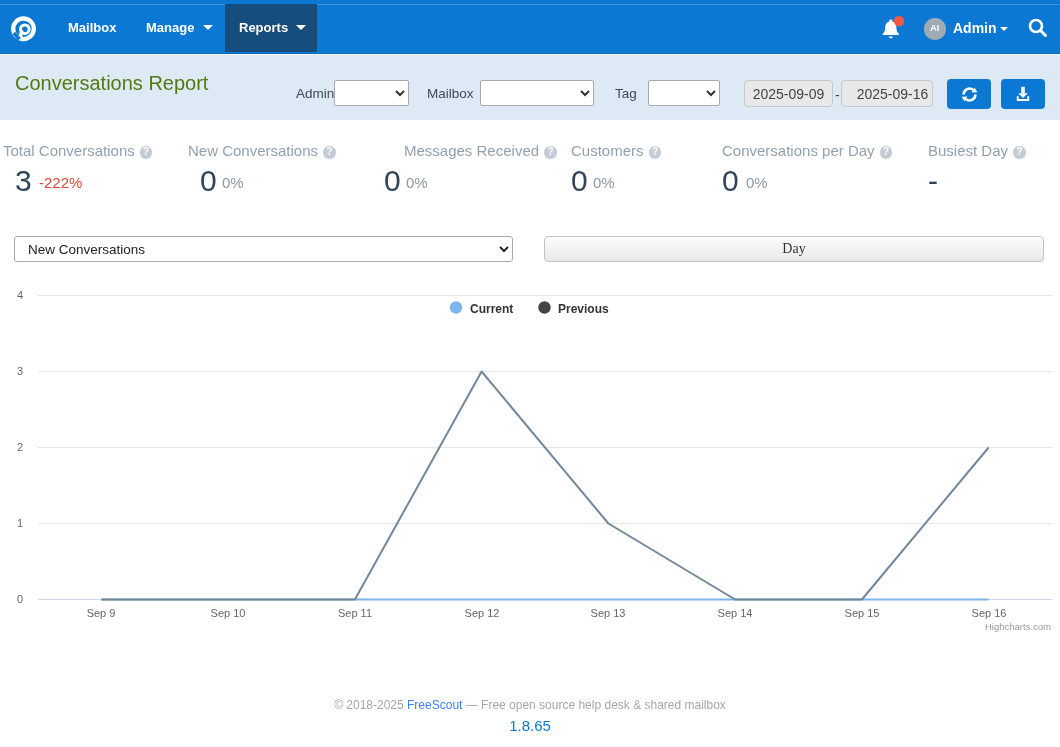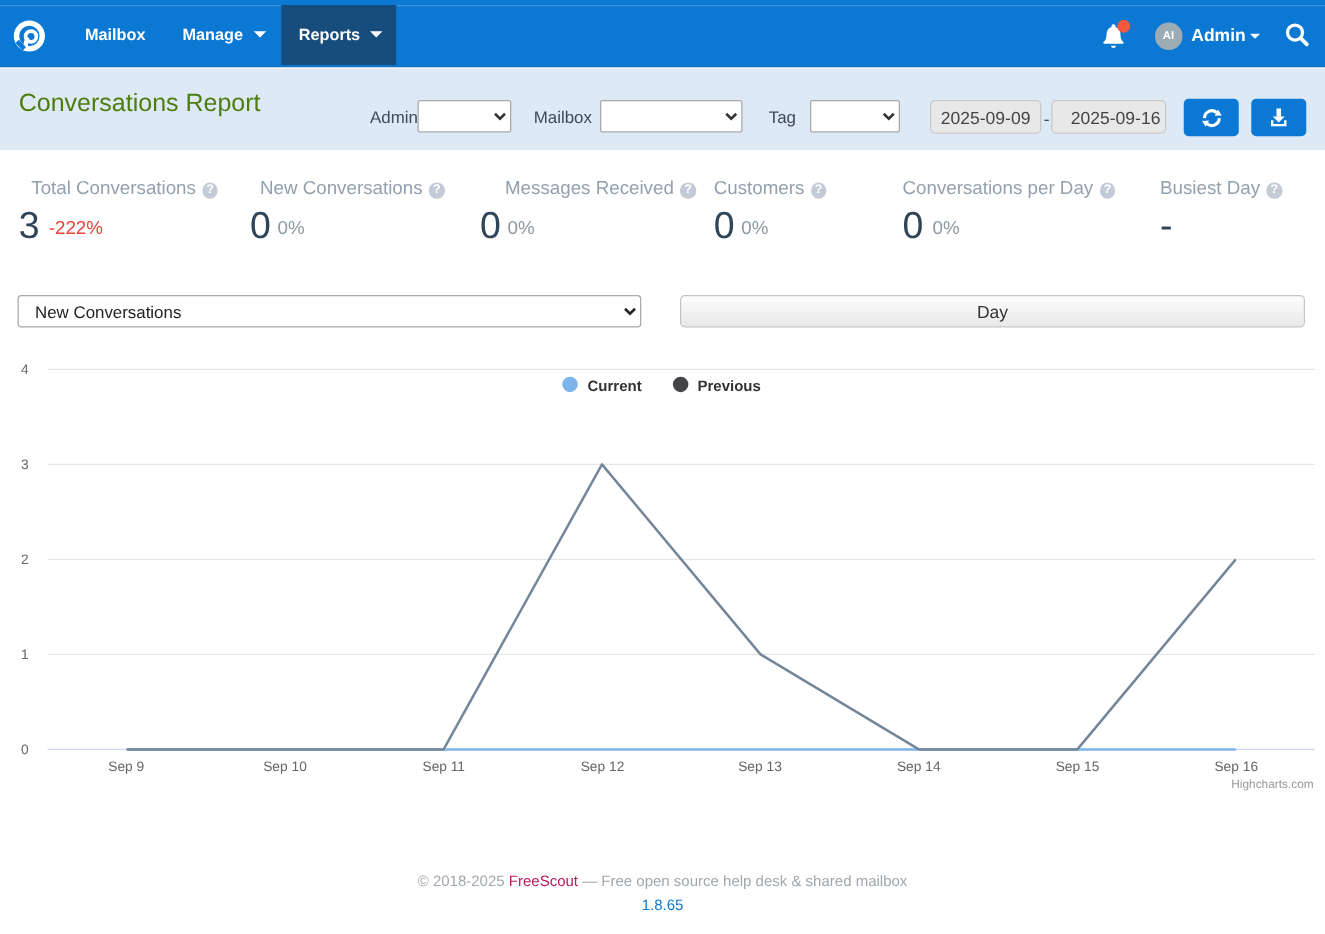--- a/index.html
+++ b/index.html
@@ -24,26 +24,26 @@
 
 
 .statlabel { font-size:15px; color:#93a1af; top:142px; white-space:nowrap; }
 .qmark { display:inline-block; width:12.5px; height:12.5px; border-radius:50%; background:#c3ccd6; color:#fff; font-size:10px; font-weight:700; text-align:center; line-height:12.5px; vertical-align:1px; margin-left:1px; }
 .statnum { font-size:30px; color:#31455a; top:164px; }
 .statpct { font-size:15px; color:#8d99a3; top:174px; }
 .red { color:#e3453a; }
 
 
 #metric-select { left:14px; top:236px; width:499px; height:26px; font-size:13.5px; color:#222; background:#fff; border:1px solid #a9a9a9; border-radius:3px; padding-left:9px; font-family:"Liberation Sans", sans-serif; }
-#daybtn { left:544px; top:236px; width:500px; height:26px; background:linear-gradient(#fdfdfd,#e8e8e8); border:1px solid #c3c3c3; border-radius:4px; font-size:14px; color:#333; text-align:center; line-height:24px; }
+#daybtn { left:544px; top:236px; width:500px; height:26px; background:linear-gradient(#fdfdfd,#e8e8e8); border:1px solid #c3c3c3; border-radius:4px; font-size:14px; color:#333; text-align:center; line-height:24px;font-family:Liberation Serif, serif; }
 
 
 #footer1 { left:0; top:698px; width:1060px; text-align:center; font-size:12px; color:#a1a7ad; }
-#footer2 { left:0; top:717px; width:1060px; text-align:center; font-size:12px; color:#0b79d4; }
-.bluelink { color:#be185d; text-decoration:none; }
+#footer2 { left:0; top:717px; width:1060px; text-align:center; font-size:15px; color:#0b79d4; }
+.bluelink { color:#3b82f6; text-decoration:none; }
 </style>
 </head>
 <body>
 
 <div id="navbar" class="abs">
   <div id="navtop" class="abs"></div>
     <div id="navbot" class="abs"></div>
   <svg class="abs" style="left:10px;top:15px" width="27" height="27" viewBox="0 0 27 27">
     <circle cx="13.5" cy="13.8" r="10.3" fill="none" stroke="#fff" stroke-width="4.3"></circle>
     <path d="M 11.9 16.6 Q 9.7 20.0 11.1 23.5" stroke="#fff" stroke-width="3.4" fill="none" stroke-linecap="round"></path>
@@ -95,25 +95,25 @@
   </button>
   <button class="bluebtn" style="left:1001px;width:44px">
     <svg width="16" height="16" viewBox="0 0 16 16" style="display:block;margin:auto">
       <rect x="6.2" y="0.8" width="3.6" height="6.6" fill="#fff"></rect>
       <polygon points="3.2,7.2 12.8,7.2 8,12" fill="#fff"></polygon>
       <path fill="#fff" d="M 1.8 10.2 V 15 H 14.2 V 10.2 H 12.3 V 13.1 H 3.7 V 10.2 Z"></path>
     </svg>
   </button>
 </div>
 
-<div class="abs statlabel" style="left:25px">Total Conversations <span class="qmark">?</span></div>
+<div class="abs statlabel" style="left:3px">Total Conversations <span class="qmark">?</span></div>
 <div class="abs statnum" style="left:15px">3</div>
 <div class="abs statpct red" style="left:39px">-222%</div>
 
-<div class="abs statlabel" style="left:208px">New Conversations <span class="qmark">?</span></div>
+<div class="abs statlabel" style="left:188px">New Conversations <span class="qmark">?</span></div>
 <div class="abs statnum" style="left:200px">0</div>
 <div class="abs statpct" style="left:222px">0%</div>
 
 <div class="abs statlabel" style="left:404px">Messages Received <span class="qmark">?</span></div>
 <div class="abs statnum" style="left:384px">0</div>
 <div class="abs statpct" style="left:406px">0%</div>
 
 <div class="abs statlabel" style="left:571px">Customers <span class="qmark">?</span></div>
 <div class="abs statnum" style="left:571px">0</div>
 <div class="abs statpct" style="left:593px">0%</div>

